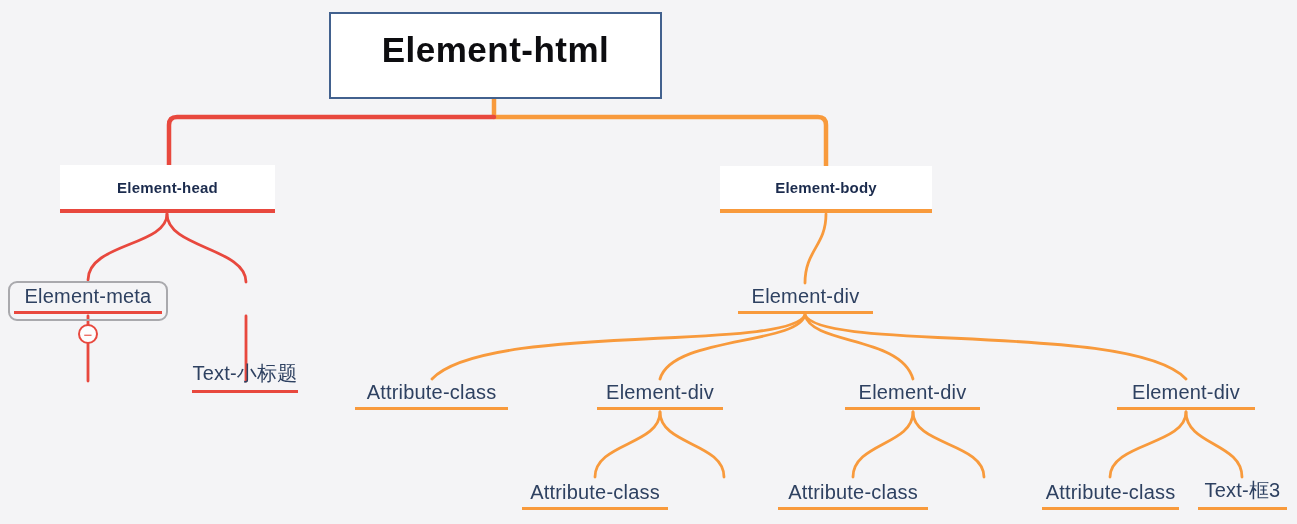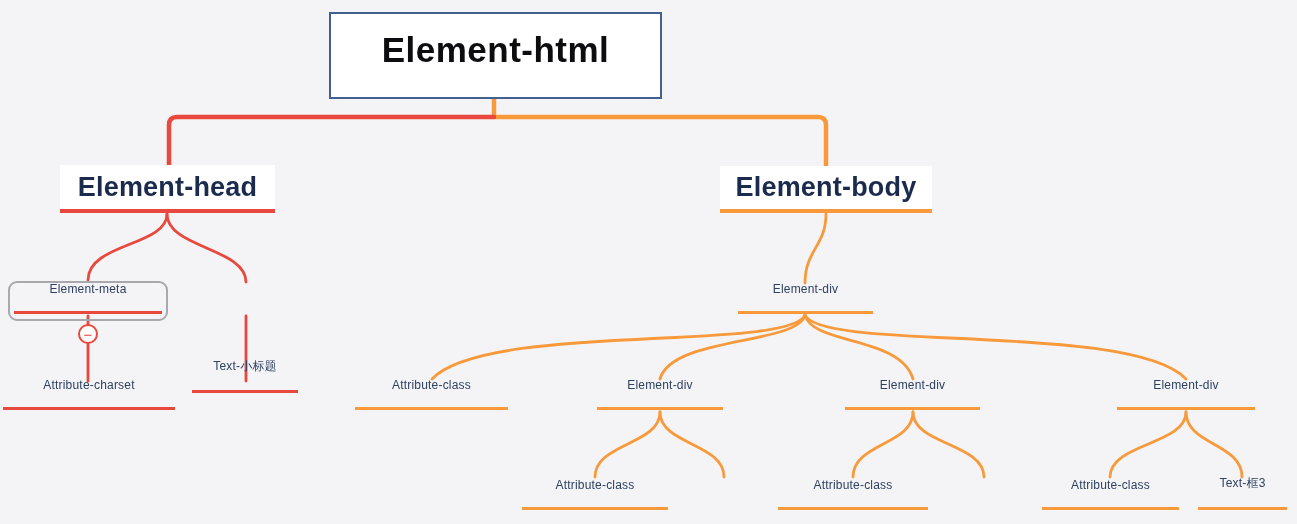--- a/index.html
+++ b/index.html
@@ -12,32 +12,32 @@
   }
   svg.links{position:absolute;left:0;top:0;pointer-events:none;}
   svg.links path{fill:none;stroke-linecap:round;stroke-linejoin:round;}
   .lr{stroke:var(--branch-head,#e8483e);stroke-width:2.8;}
   .lo{stroke:var(--branch-body,#f89a3c);stroke-width:2.8;}
   .w45{stroke-width:4.5;}
   .node{
     position:absolute;
     display:flex;align-items:flex-end;justify-content:center;
     box-sizing:border-box;
-    font-size:12px;letter-spacing:.2px;
+    font-size:20px;letter-spacing:.2px;
     color:var(--label-text,#2e4161);
-    padding-bottom:15px;
+    padding-bottom:3px;
     white-space:nowrap;
     cursor:default;
   }
   .u-red{border-bottom:3px solid var(--branch-head,#e8483e);}
   .u-orange{border-bottom:3px solid var(--branch-body,#f89a3c);}
   .hdr{
     align-items:center;justify-content:center;
     background:var(--node-bg,#fff);
-    font-weight:700;font-size:27px;
+    font-weight:700;font-size:15px;
     color:var(--header-text,#1b2b4d);
     padding-bottom:0;
   }
   .hdr.u-red{border-bottom-width:4px;}
   .hdr.u-orange{border-bottom-width:4px;}
   .root{
     align-items:center;justify-content:center;
     background:var(--node-bg,#fff);
     border:2.5px solid var(--root-border,#42618e);
     font-weight:800;font-size:35px;letter-spacing:.5px;
@@ -102,21 +102,20 @@
   <div class="node root" style="left:329px;top:12px;width:333px;height:87px">Element-html</div>
 
   <div class="node hdr u-red" style="left:60px;top:165px;width:215px;height:48px">Element-head</div>
   <div class="node hdr u-orange" style="left:720px;top:166px;width:212px;height:47px">Element-body</div>
 
   <div class="selection" style="left:8px;top:281px;width:160px;height:40px"></div>
   <div class="node u-red" style="left:14px;top:284px;width:148px;height:30px">Element-meta</div>
   <div class="collapse-btn" style="left:78px;top:324px">−</div>
 
 
-  <div class="node u-red" style="left:3px;top:379px;width:172px;height:31px">Attribute-charset</div>
   <div class="node u-red" style="left:192px;top:362px;width:106px;height:31px">Text-小标题</div>
 
   <div class="node u-orange" style="left:738px;top:284px;width:135px;height:30px">Element-div</div>
 
   <div class="node u-orange" style="left:355px;top:379px;width:153px;height:31px">Attribute-class</div>
   <div class="node u-orange" style="left:597px;top:379px;width:126px;height:31px">Element-div</div>
   <div class="node u-orange" style="left:845px;top:379px;width:135px;height:31px">Element-div</div>
   <div class="node u-orange" style="left:1117px;top:379px;width:138px;height:31px">Element-div</div>
 
   <div class="node u-orange" style="left:522px;top:479px;width:146px;height:31px">Attribute-class</div>

